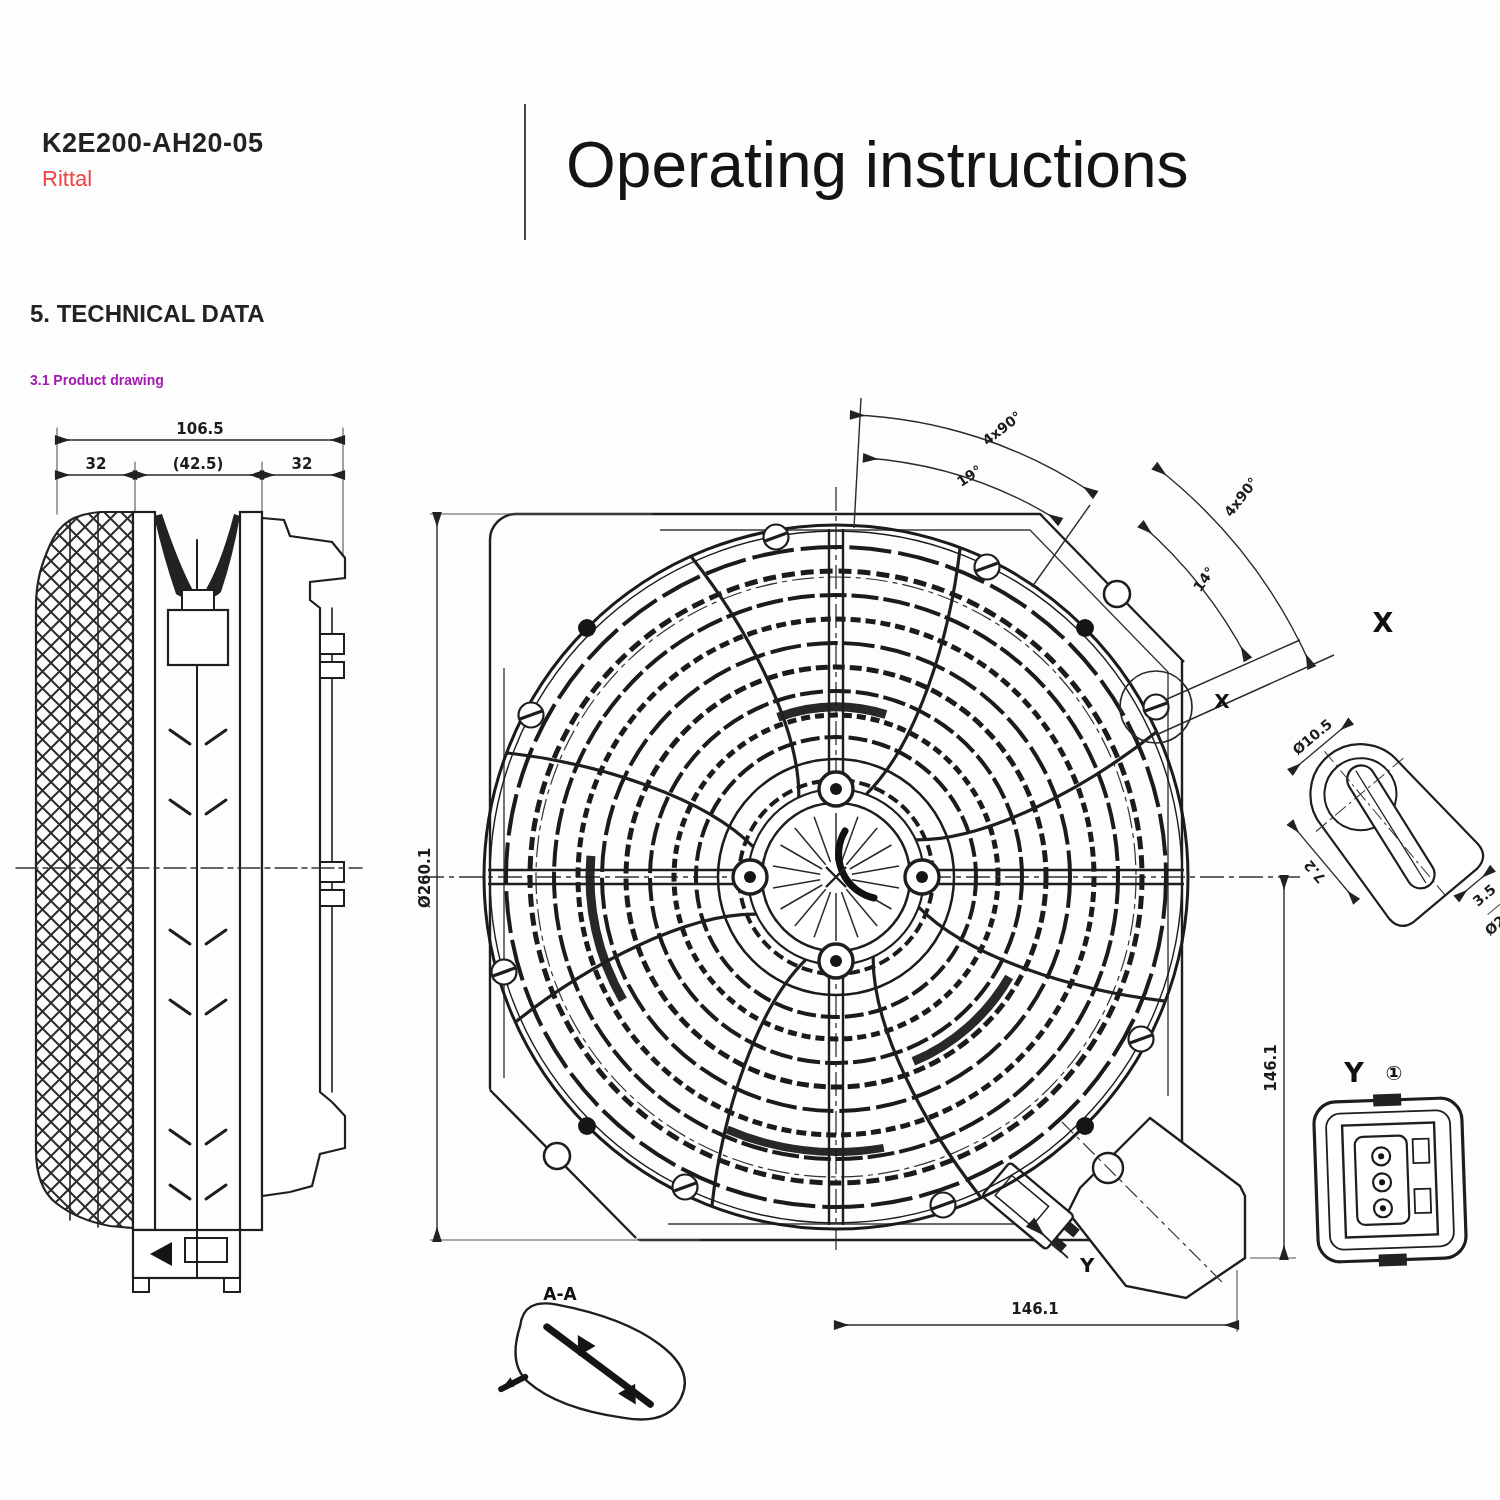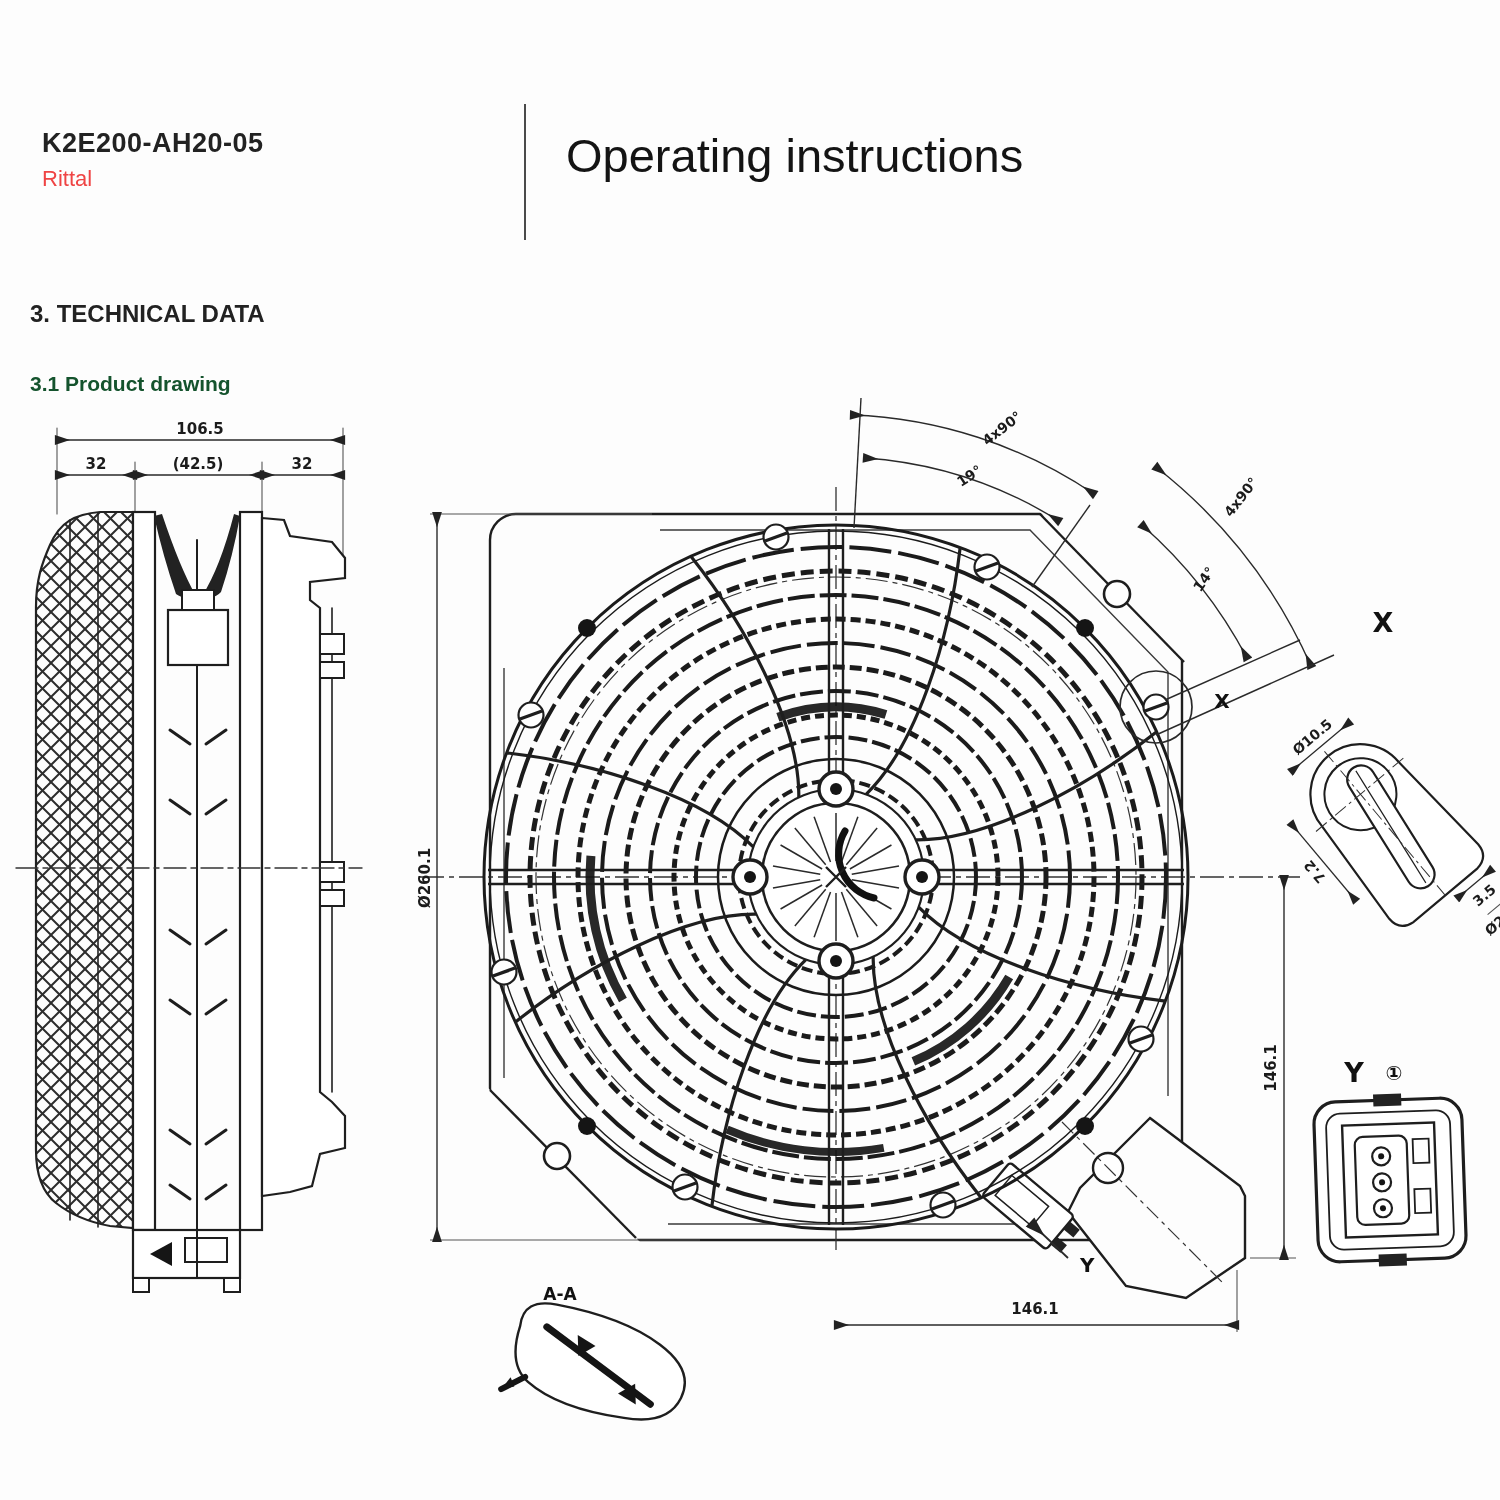--- a/index.html
+++ b/index.html
@@ -1,41 +1,41 @@
 <!DOCTYPE html>
 <html><head>
 <meta charset="utf-8">
 <style>
   html,body{margin:0;padding:0;background:#e8e8e8;}
   .page{position:relative;width:1500px;height:1500px;background:#fdfdfd;overflow:hidden;
         font-family:"Liberation Sans",sans-serif;color:#1b1b1b;}
   .hdr-part{position:absolute;left:42px;top:128px;font-size:27px;font-weight:bold;color:#222;letter-spacing:.5px;}
   .hdr-brand{position:absolute;left:42px;top:166px;font-size:22px;color:#ef4444;}
   .hdr-divider{position:absolute;left:524px;top:104px;width:2px;height:136px;background:#4a4a4a;}
-  .hdr-title{position:absolute;left:566px;top:128px;font-size:47px;font-weight:400;color:#141414;}
+  .hdr-title{position:absolute;left:566px;top:128px;font-size:64px;font-weight:400;color:#141414;}
   .sec-1{position:absolute;left:30px;top:300px;font-size:24px;font-weight:bold;color:#222;}
-  .sec-2{position:absolute;left:30px;top:372px;font-size:21px;font-weight:bold;color:#14532d;}
+  .sec-2{position:absolute;left:30px;top:372px;font-size:14px;font-weight:bold;color:#a21caf;}
   svg{position:absolute;left:0;top:0;}
   svg text{font-family:"DejaVu Sans","Liberation Sans",sans-serif;}
   .dim{font-size:15px;font-weight:bold;fill:#1b1b1b;}
   .dimsm{font-size:14px;font-weight:bold;fill:#1b1b1b;}
   .mark{font-size:20px;font-weight:bold;fill:#111;}
   .bigmark{font-size:27px;font-weight:bold;fill:#111;}
   .aamark{font-size:17px;font-weight:bold;fill:#111;}
 </style>
 </head>
 <body>
 
 <div class="page">
 
   <div class="hdr-part">K2E200-AH20-05</div>
   <div class="hdr-brand">Rittal</div>
   <div class="hdr-divider"></div>
   <div class="hdr-title">Operating instructions</div>
-  <div class="sec-1">3. TECHNICAL DATA</div>
+  <div class="sec-1">5. TECHNICAL DATA</div>
   <div class="sec-2">3.1 Product drawing</div>
 
   <svg width="1500" height="1500" viewBox="0 0 1500 1500">
     <defs>
       <marker id="ah" markerWidth="12" markerHeight="9" refX="9.5" refY="3.5" orient="auto-start-reverse">
         <path d="M0,3.5 L11,0 L11,7 Z" fill="#222"></path>
       </marker>
       <pattern id="hatch" patternUnits="userSpaceOnUse" width="17" height="17">
         <path d="M0,17 L17,0 M-4,4 L4,-4 M13,21 L21,13" stroke="#2d2d2d" stroke-width="2"></path>
         <path d="M0,0 L17,17 M13,-4 L21,4 M-4,13 L4,21" stroke="#2d2d2d" stroke-width="2"></path>

